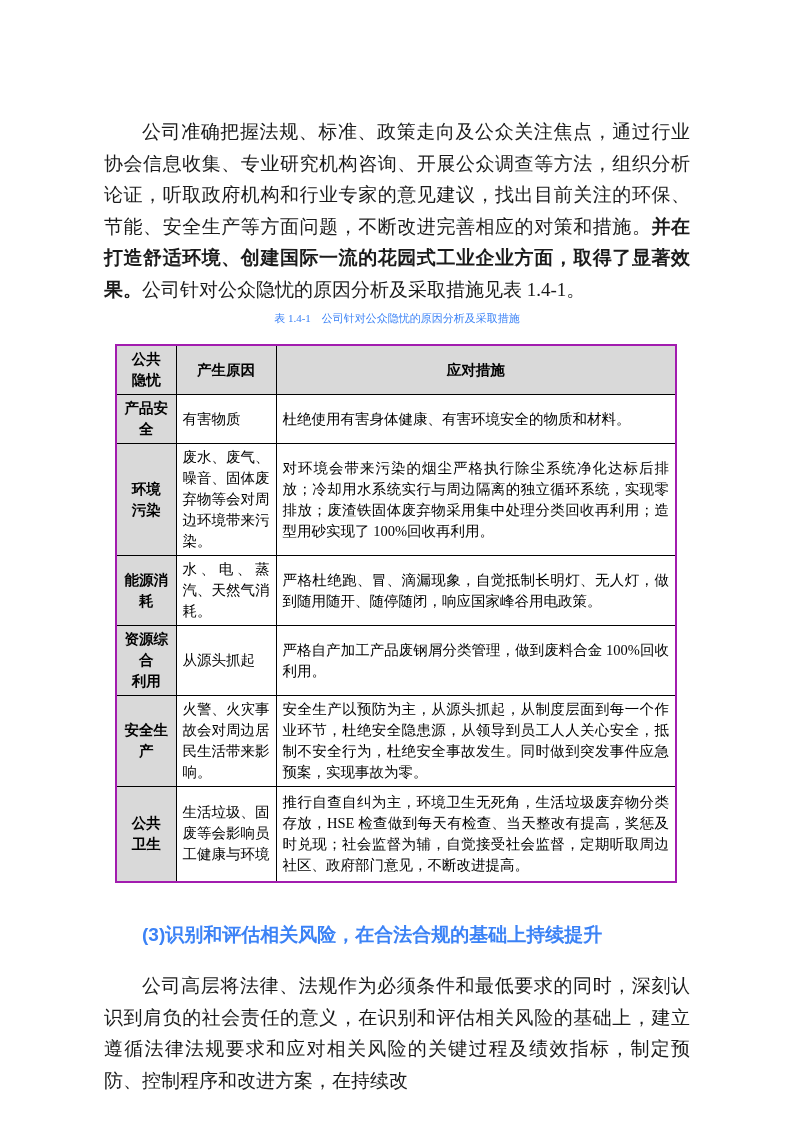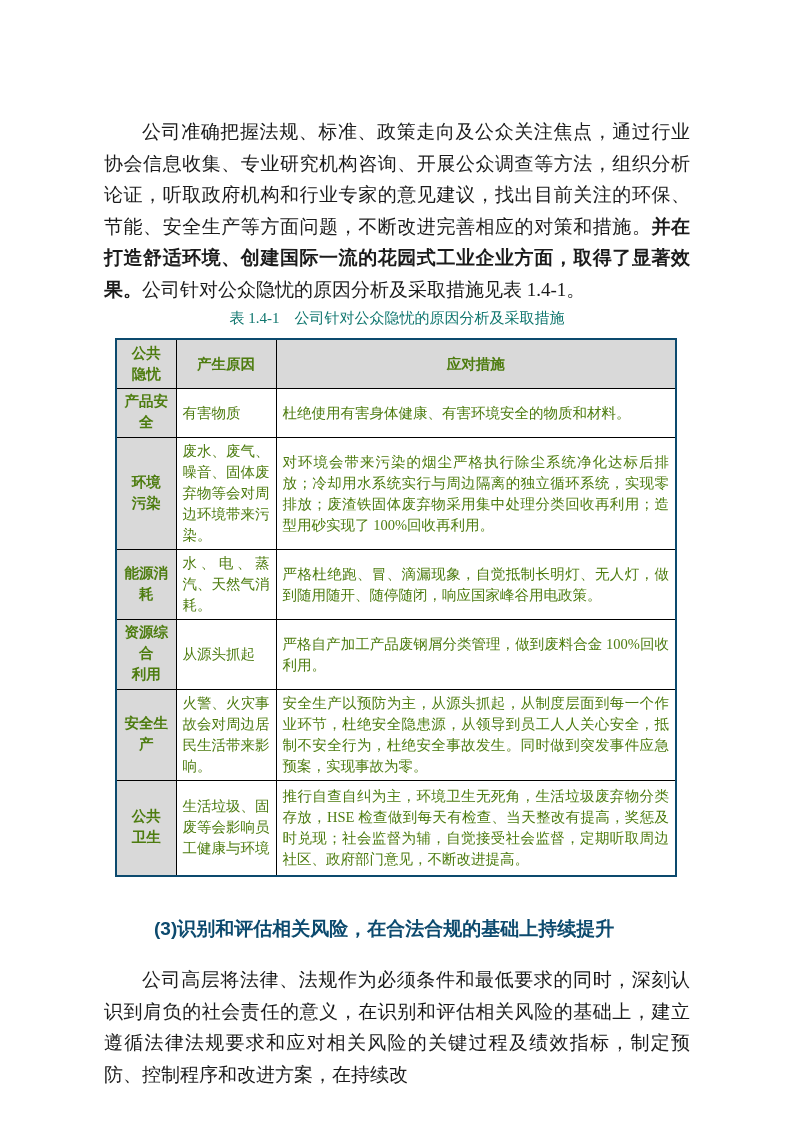--- a/index.html
+++ b/index.html
@@ -27,74 +27,74 @@
     color: #1b1b1b;
   }
   p.body.indent { text-indent: 38px; margin-top: 20px; }
   .bold-run {
     font-family: "Liberation Sans", "DejaVu Sans", sans-serif;
     font-weight: bold;
   }
   .table-caption {
     margin-top: 3px;
     font-family: "Liberation Serif", "DejaVu Serif", serif;
-    font-size: 15px;
+    font-size: 11px;
     line-height: 20px;
     text-align: center;
-    color: #0f766e;
+    color: #3b82f6;
   }
   table.concern-table {
     border-collapse: collapse;
     table-layout: fixed;
     width: 560px;
     margin-left: 11px;
-    margin-top: 10px;
+    margin-top: 16px;
     font-family: "Liberation Serif", "DejaVu Serif", serif;
     font-size: 14.5px;
     line-height: 21px;
-    color: #4d7c0f;
-    border: 2px solid #0c4a6e;
+    color: #000000;
+    border: 2px solid #a21caf;
   }
   table.concern-table th,
   table.concern-table td {
     border: 1px solid #000;
     padding: 3px 6px;
     vertical-align: middle;
     word-break: break-all;
   }
   table.concern-table th {
     background: #d9d9d9;
     font-family: "Liberation Sans", "DejaVu Sans", sans-serif;
     font-weight: bold;
     text-align: center;
     white-space: pre-line;
   }
   table.concern-table td.concern-cell {
     background: #d9d9d9;
-    font-family: Liberation Mono, monospace;
+    font-family: Liberation Sans, sans-serif;
     font-weight: bold;
     text-align: center;
     white-space: pre-line;
   }
   table.concern-table td.cause-cell,
   table.concern-table td.measures-cell {
     text-align: justify;
   }
   .col-concern { width: 60px; }
   .col-cause   { width: 100px; }
   .col-measures{ width: 400px; }
   .section-heading {
-    margin: 12px;
+    margin: 0;
     margin-top: 36px;
     padding-left: 38px;
     font-family: "Liberation Sans", "DejaVu Sans", sans-serif;
     font-weight: bold;
     font-size: 19px;
     line-height: 31.5px;
-    color: #0c4a6e;
+    color: #3b82f6;
   }
   .sp { margin-top: 2px; }
 </style>
 </head>
 <body>
 
 <div class="page">
   <div class="content">
 
 

